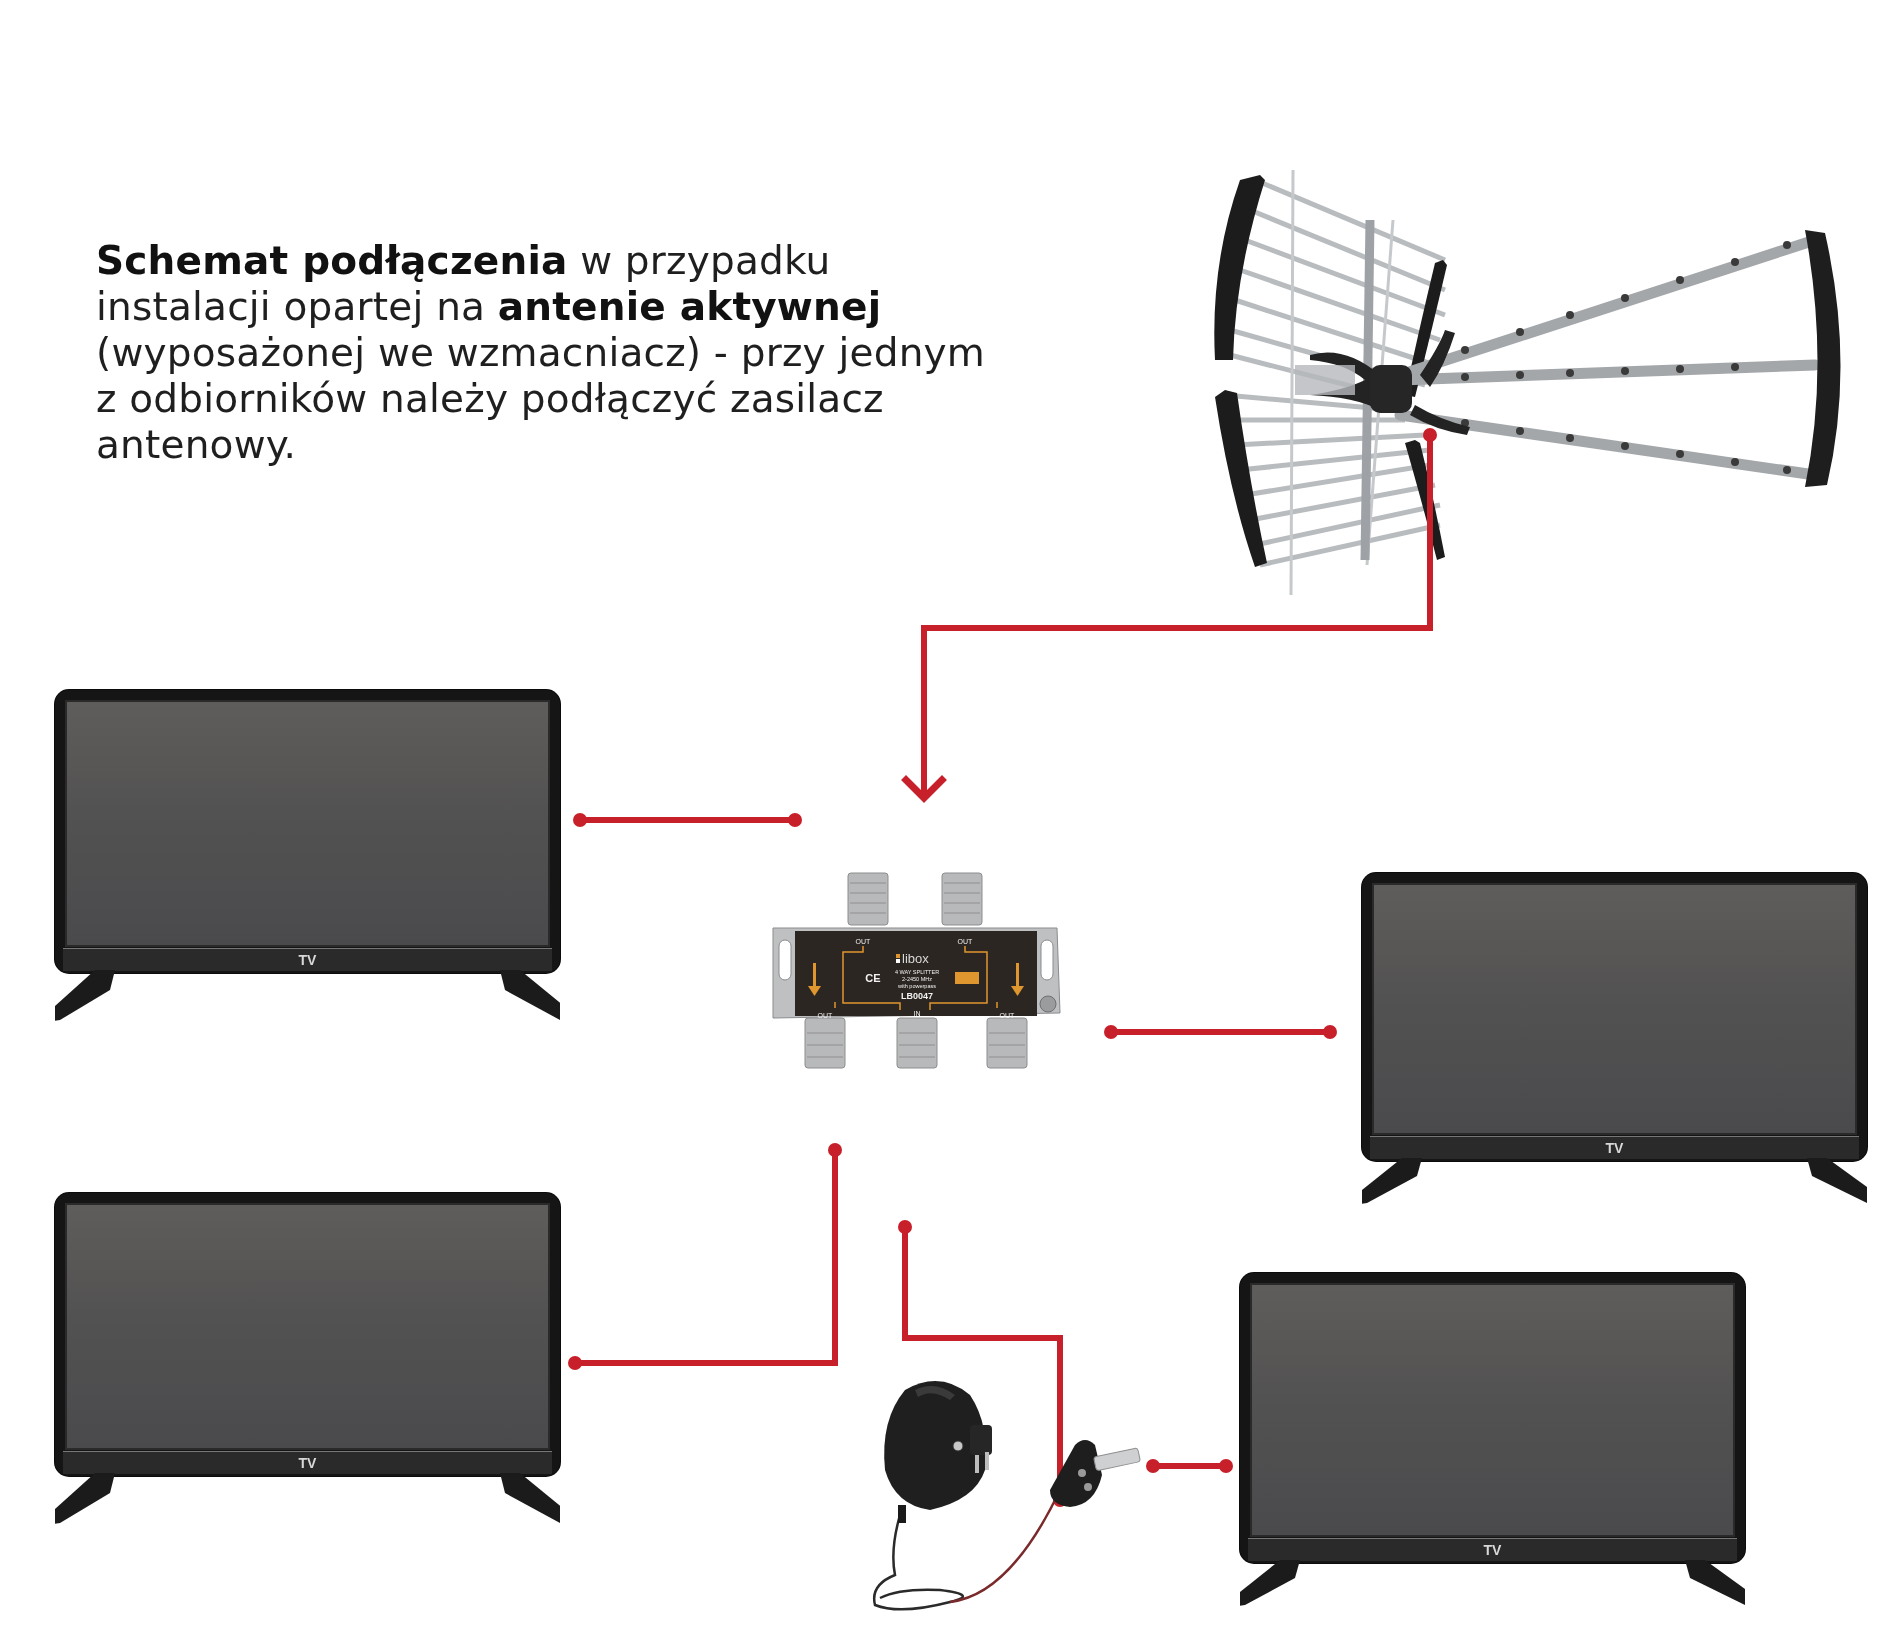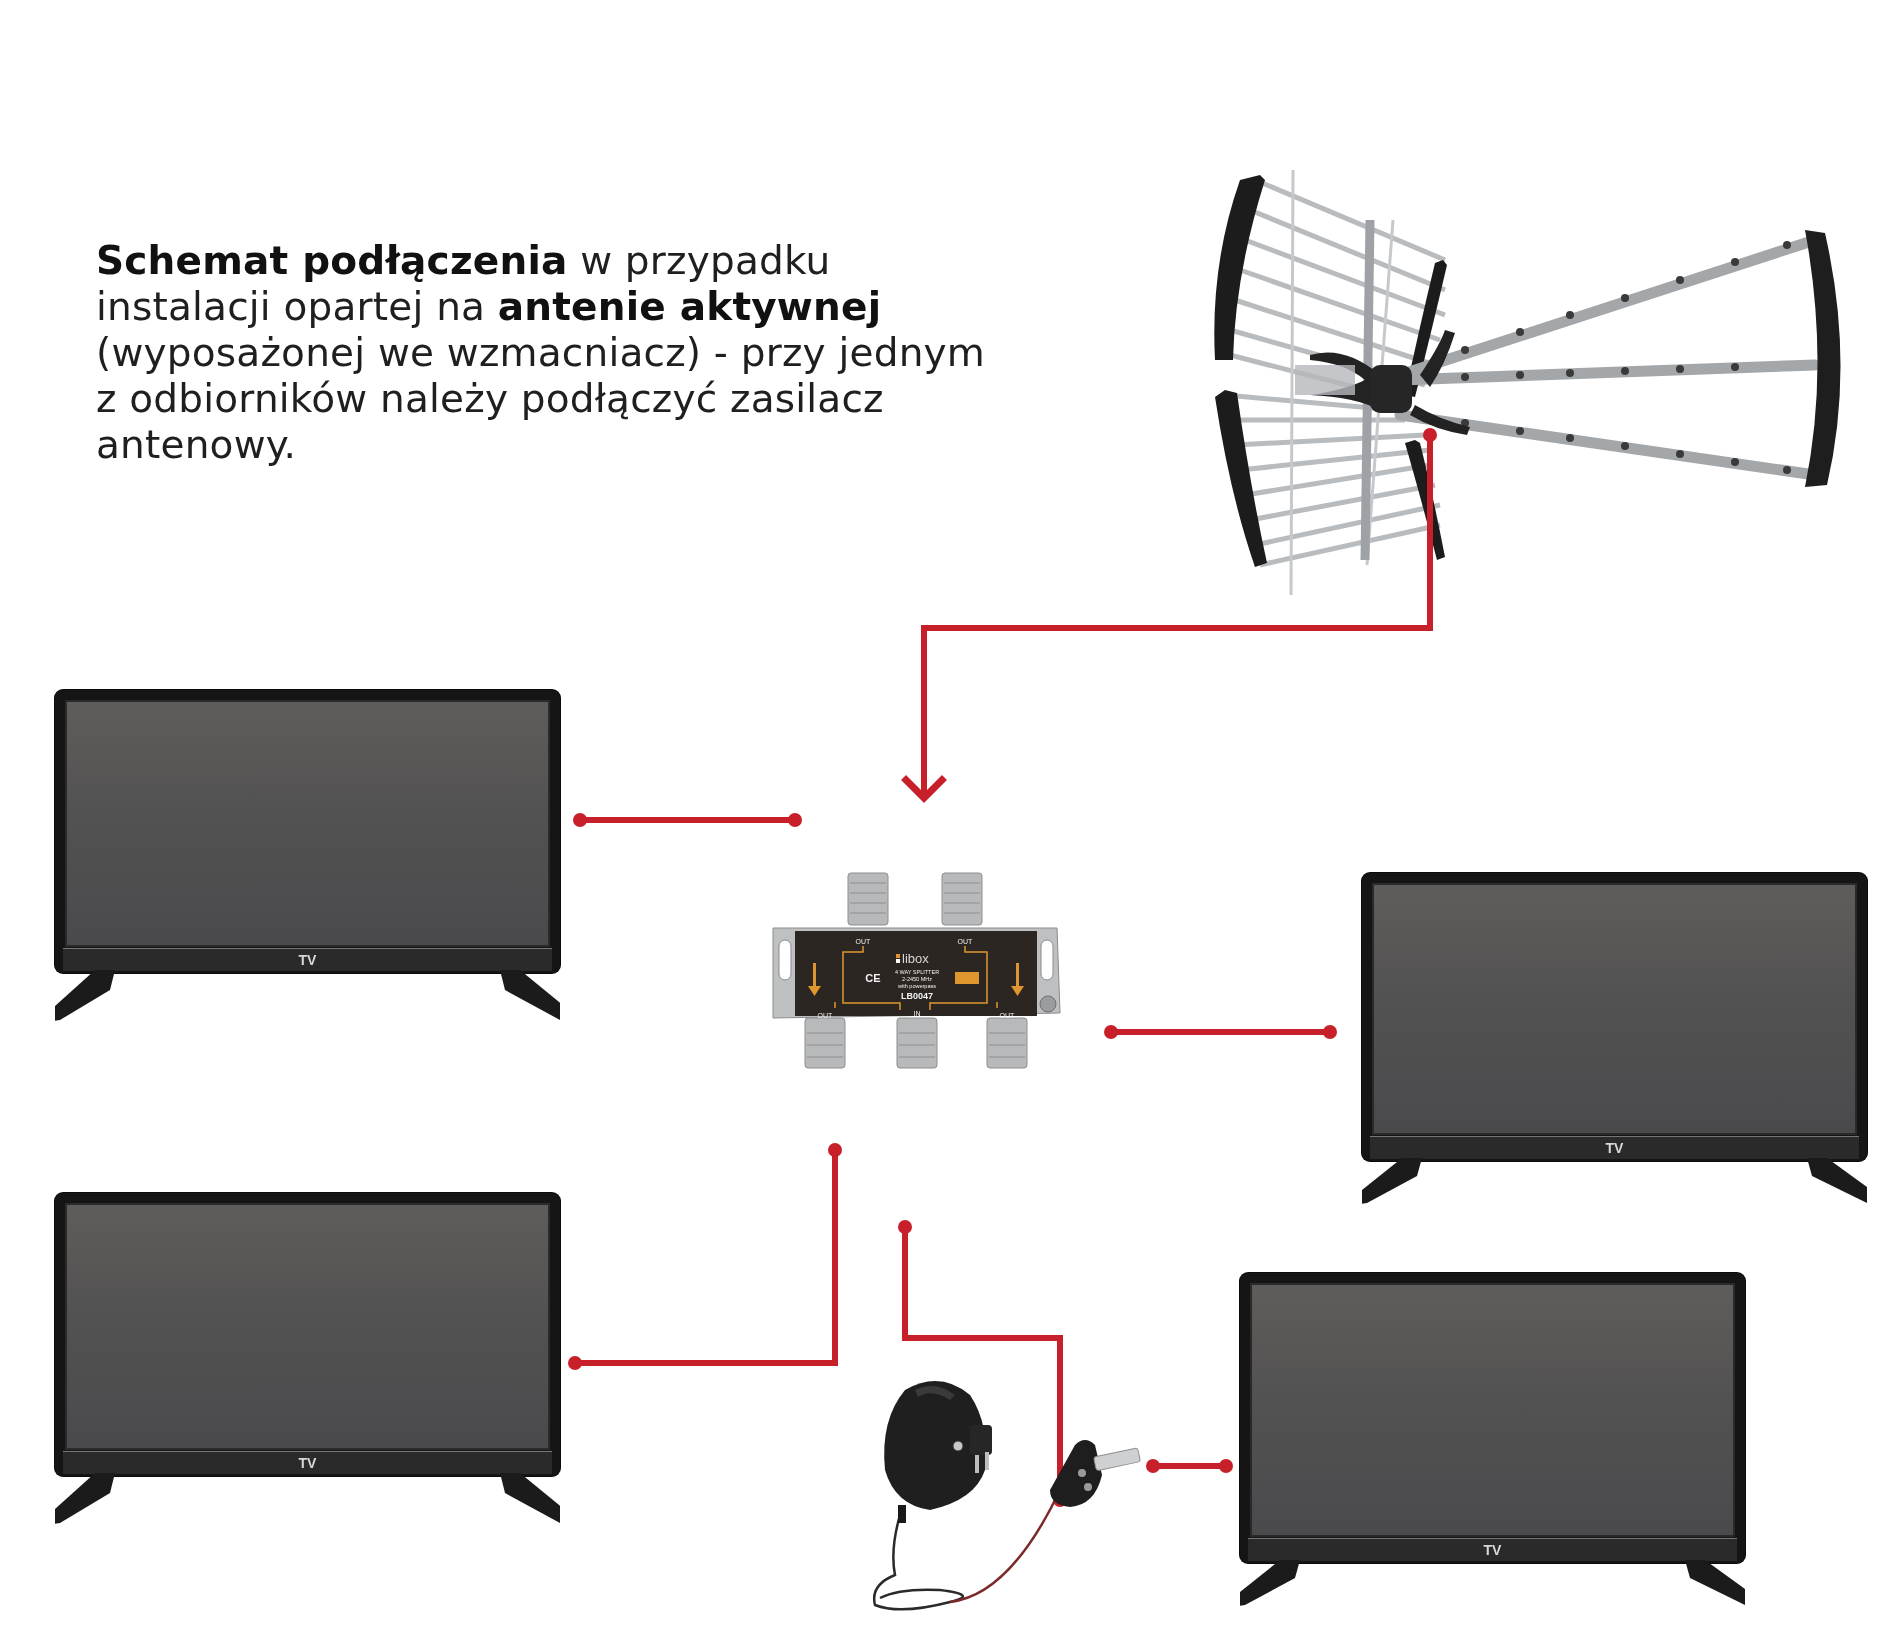--- a/index.html
+++ b/index.html
@@ -3,21 +3,21 @@
   <meta charset="utf-8">
   <style>
     html, body { margin: 0; padding: 0; background: #ffffff; }
     body { width: 1881px; height: 1649px; position: relative; overflow: hidden; font-family: "DejaVu Sans", sans-serif; }
     .caption { position: absolute; left: 48px; top: 238px; width: 900px; font-size: 39px; line-height: 46px; color: #1f1f1f; letter-spacing: 0.2px; margin-left: 48px; }
     .caption b { font-weight: bold; color: #111; }
     .abs { position: absolute; }
     svg { display: block; }
 
     .tv { position: absolute; }
-    .tv-frame { position: absolute; left: 0; top: 0; right: 0; background: #151515; border-radius: 8px; box-shadow: 0 0 0 1px #0b0b0b; }
+    .tv-frame { position: absolute; left: 0; top: 0; right: 0; background: #151515; border-radius: 14px; box-shadow: 0 0 0 1px #0b0b0b; }
     .tv-screen { position: absolute; left: 10px; top: 10px; right: 10px; background: linear-gradient(180deg, #5f5d5b 0%, #535252 45%, #4a4a4d 100%); border: 2px solid #2a2a2a; }
     .tv-bezel-bottom { position: absolute; left: 8px; right: 8px; background: #2a2a2b; border-top: 1px solid #777; }
     .tv-label { position: absolute; left: 0; right: 0; text-align: center; color: #d8d8d8; font-family: "Liberation Sans", sans-serif; font-weight: bold; font-size: 14px; }
 
     .splitter-text { font-family: "Liberation Sans", sans-serif; fill: #f2f2f2; }
   </style>
 </head>
 <body>
 
 <div class="caption">

